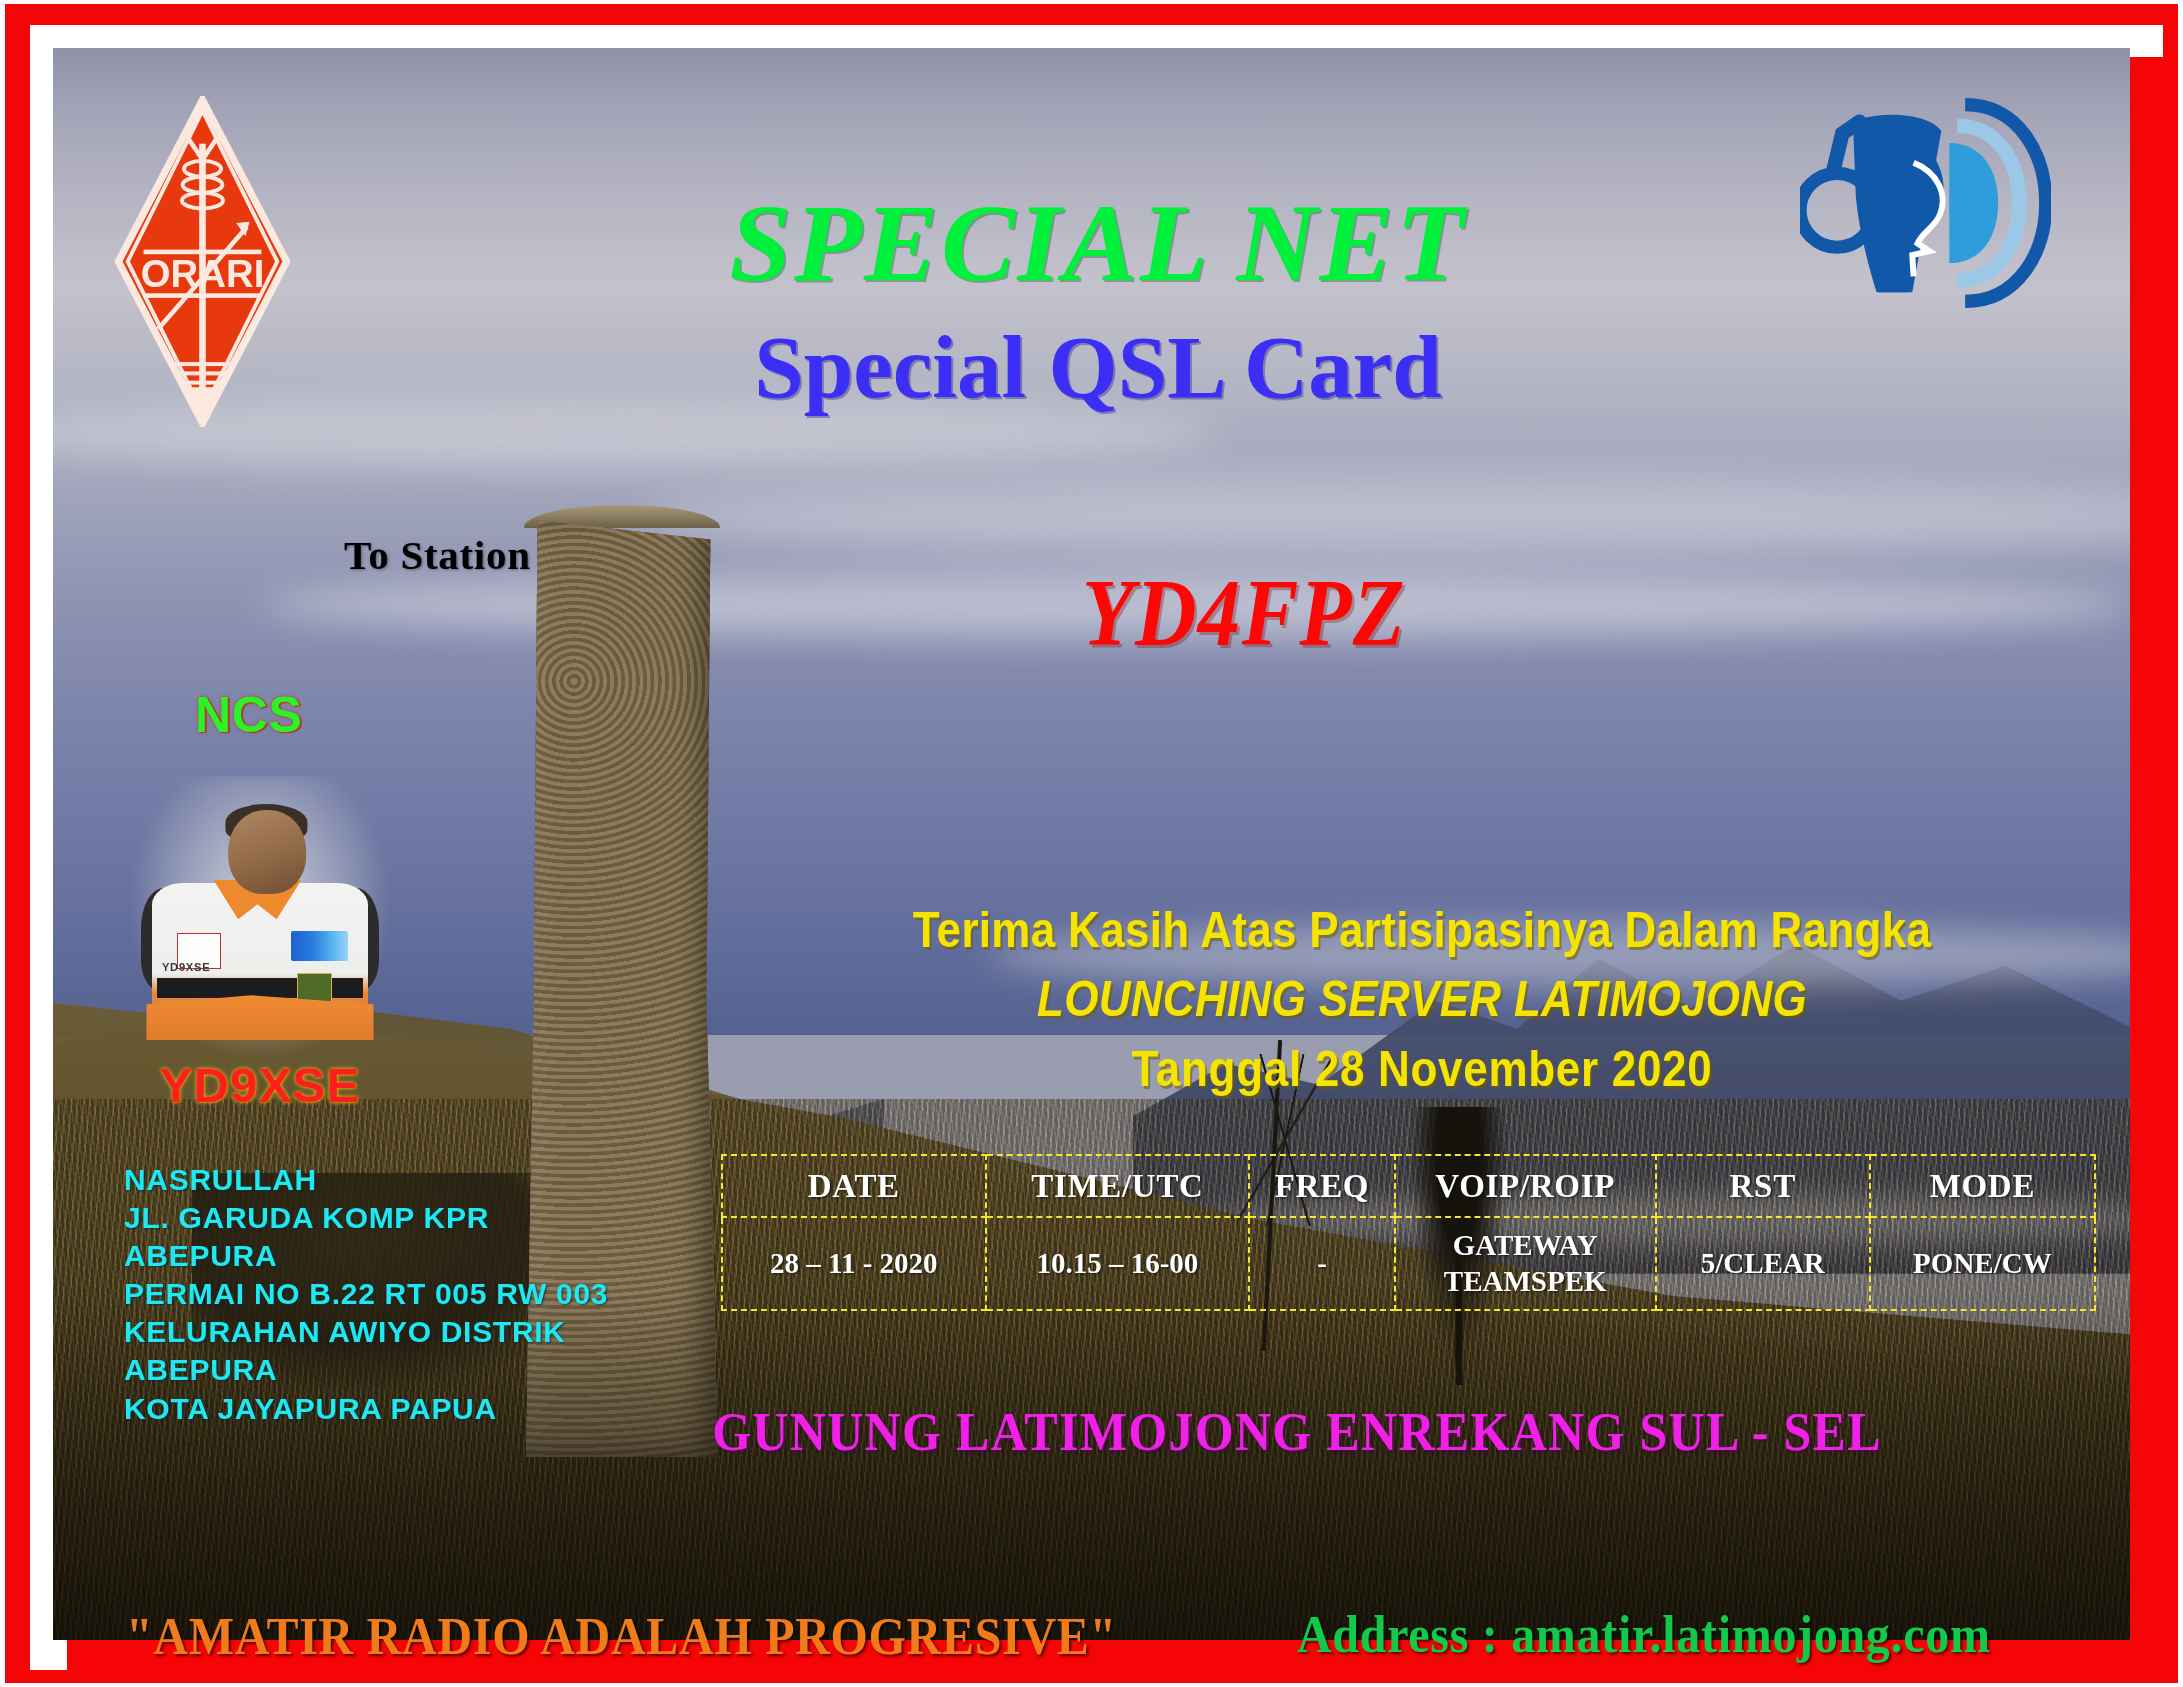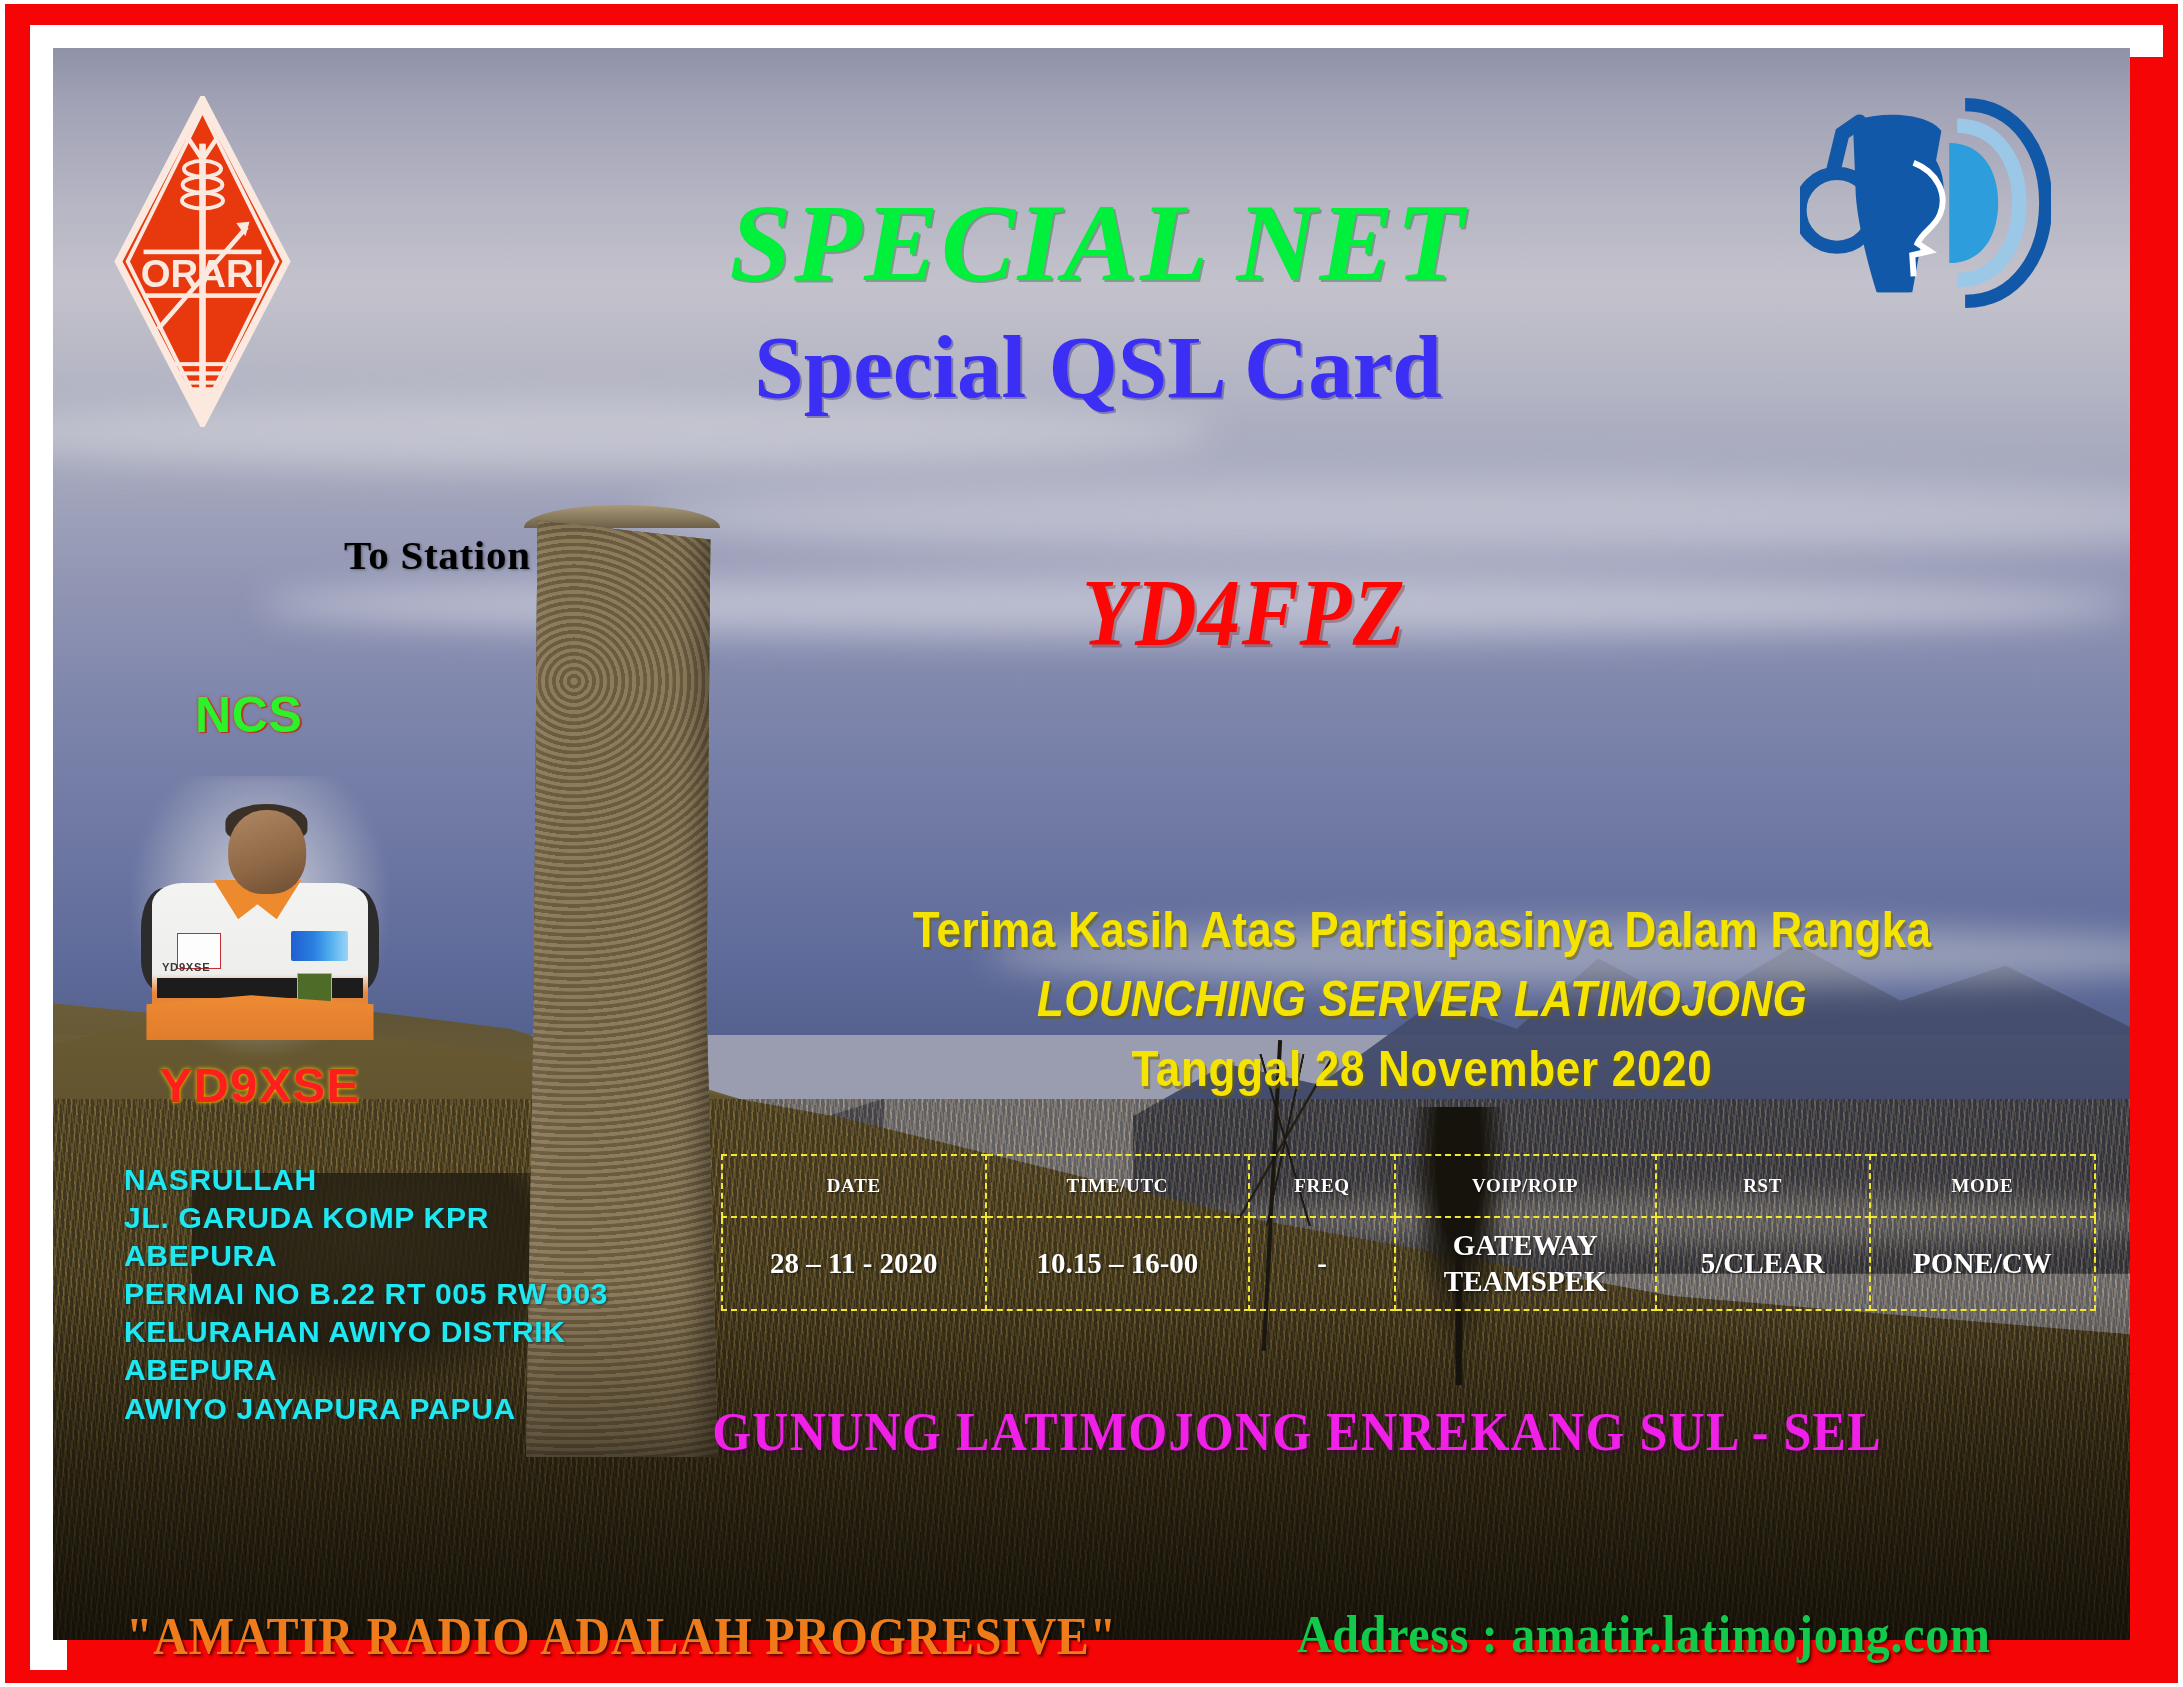--- a/index.html
+++ b/index.html
@@ -440,21 +440,21 @@
     border: 2.6px dashed #f2e830;
     text-align: center;
     vertical-align: middle;
     color: #ffffff;
     font-family: "Liberation Serif", serif;
     font-weight: bold;
     text-shadow: 1.3px 1.3px 2.6px rgba(0,0,0,0.6);
   }
   .qso-table th {
     height: 58px;
-    font-size: 19px;
+    font-size: 33px;
     letter-spacing: 0.7px;
   }
   .qso-table td {
     height: 89px;
     font-size: 29px;
     line-height: 1.22;
   }
 
   .gunung-line {
     position: absolute;
@@ -595,21 +595,21 @@
 
     <div class="yd9xse-label">YD9XSE</div>
 
     <div class="addr-block">
       <div>NASRULLAH</div>
       <div>JL. GARUDA KOMP KPR</div>
       <div>ABEPURA</div>
       <div>PERMAI NO B.22 RT 005 RW 003</div>
       <div>KELURAHAN AWIYO DISTRIK</div>
       <div>ABEPURA</div>
-      <div>AWIYO JAYAPURA PAPUA</div>
+      <div>KOTA JAYAPURA PAPUA</div>
     </div>
 
     <table class="qso-table">
       <colgroup>
         <col style="width:19.2%">
           <col style="width:19.2%">
           <col style="width:10.6%">
         <col style="width:19.0%">
           <col style="width:15.6%">
           <col style="width:16.4%">

